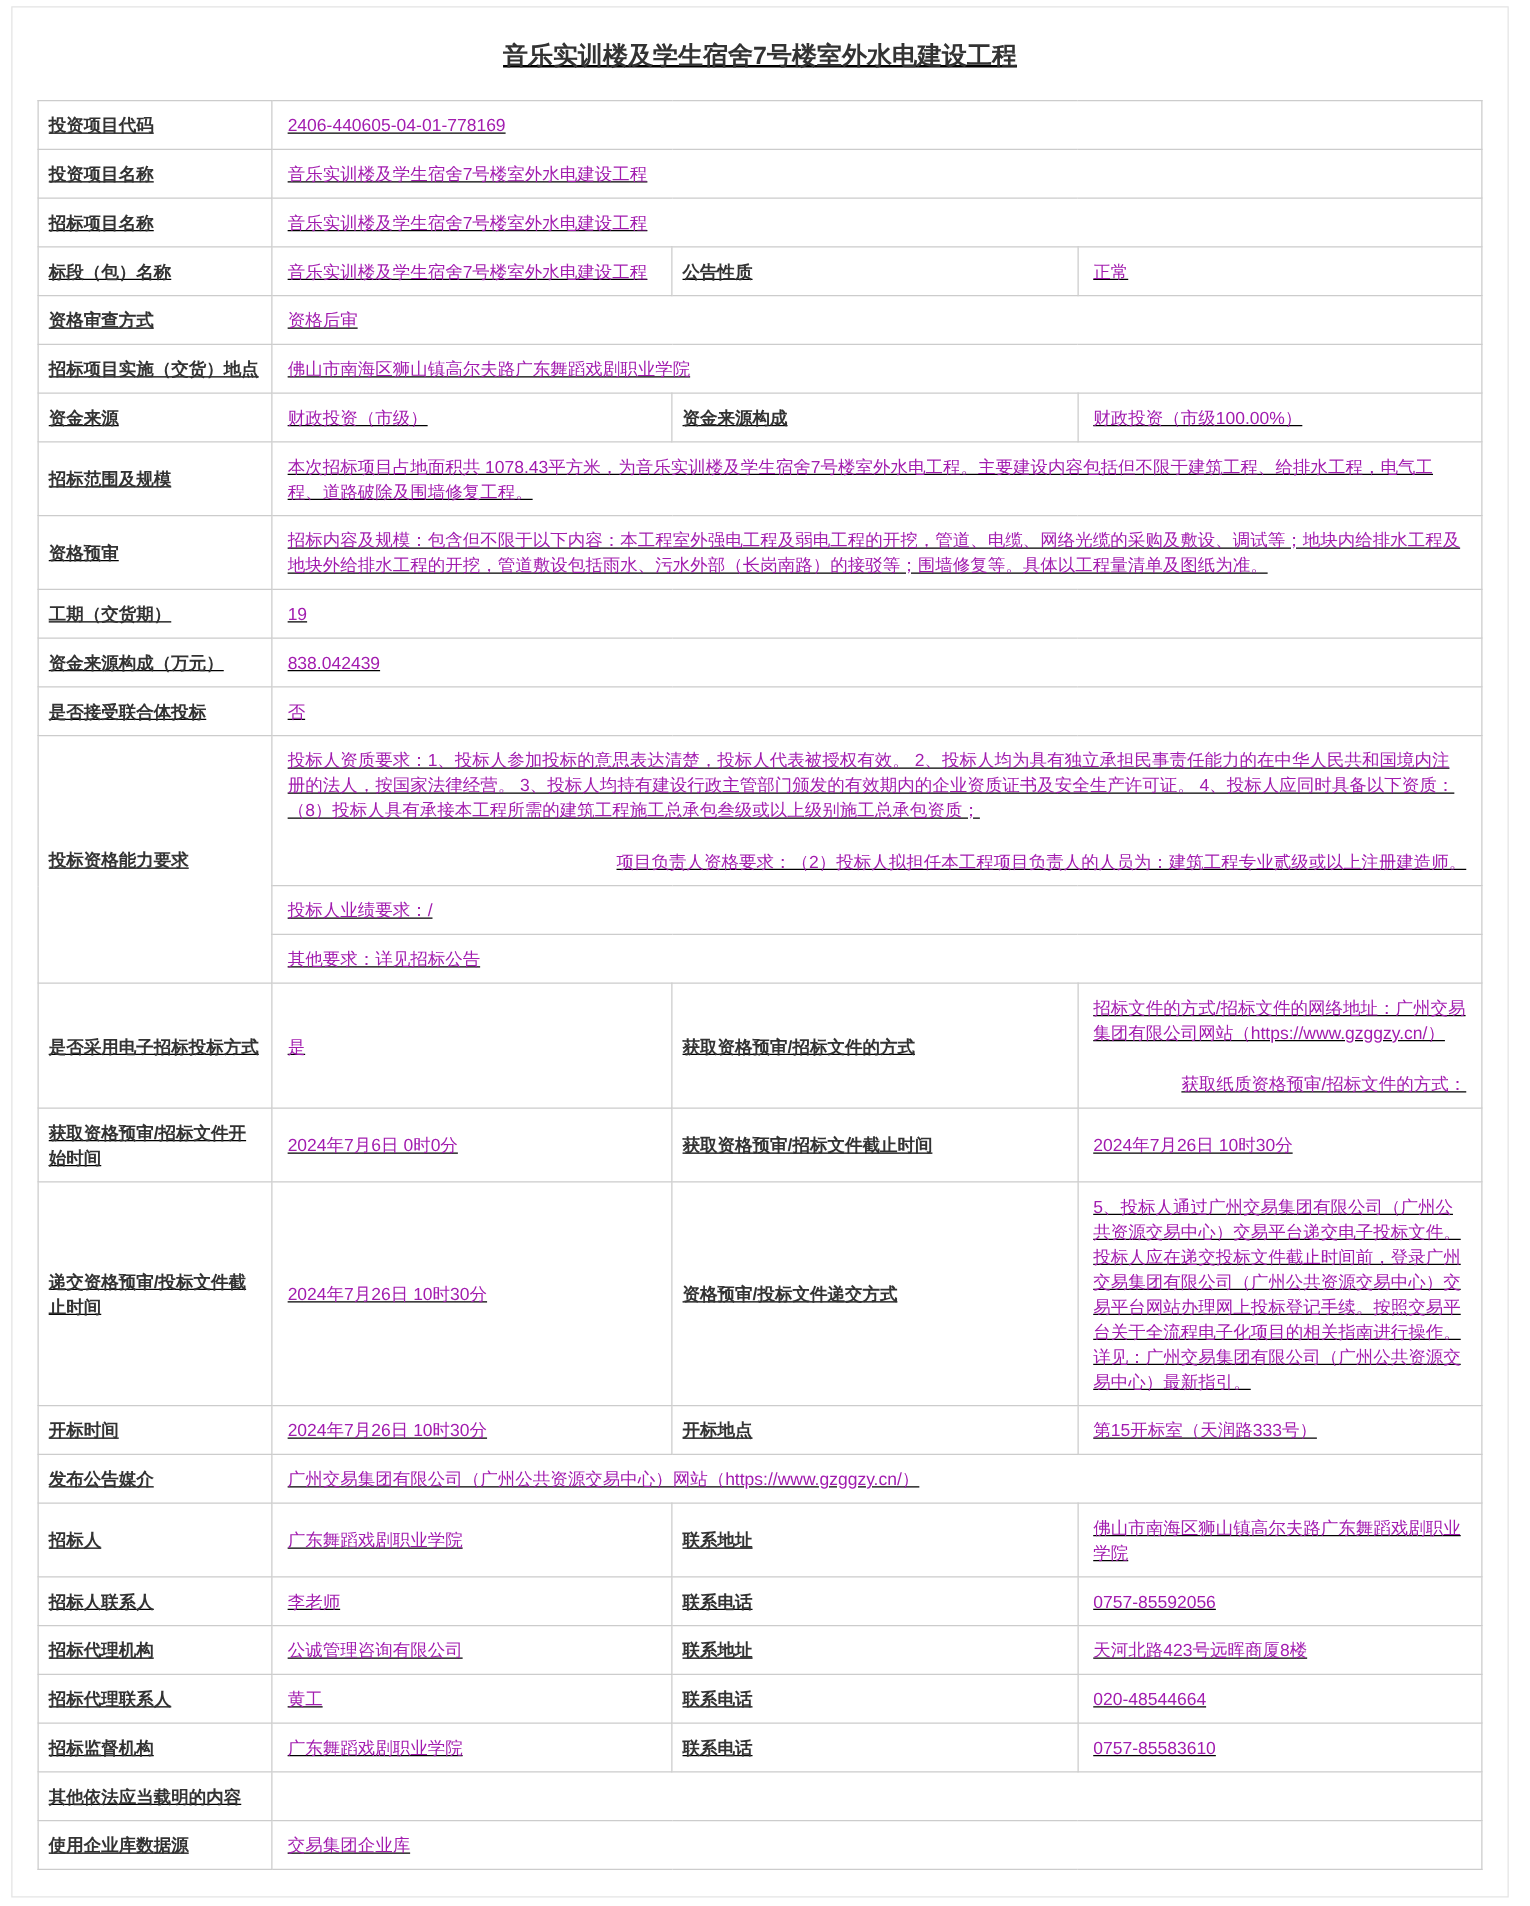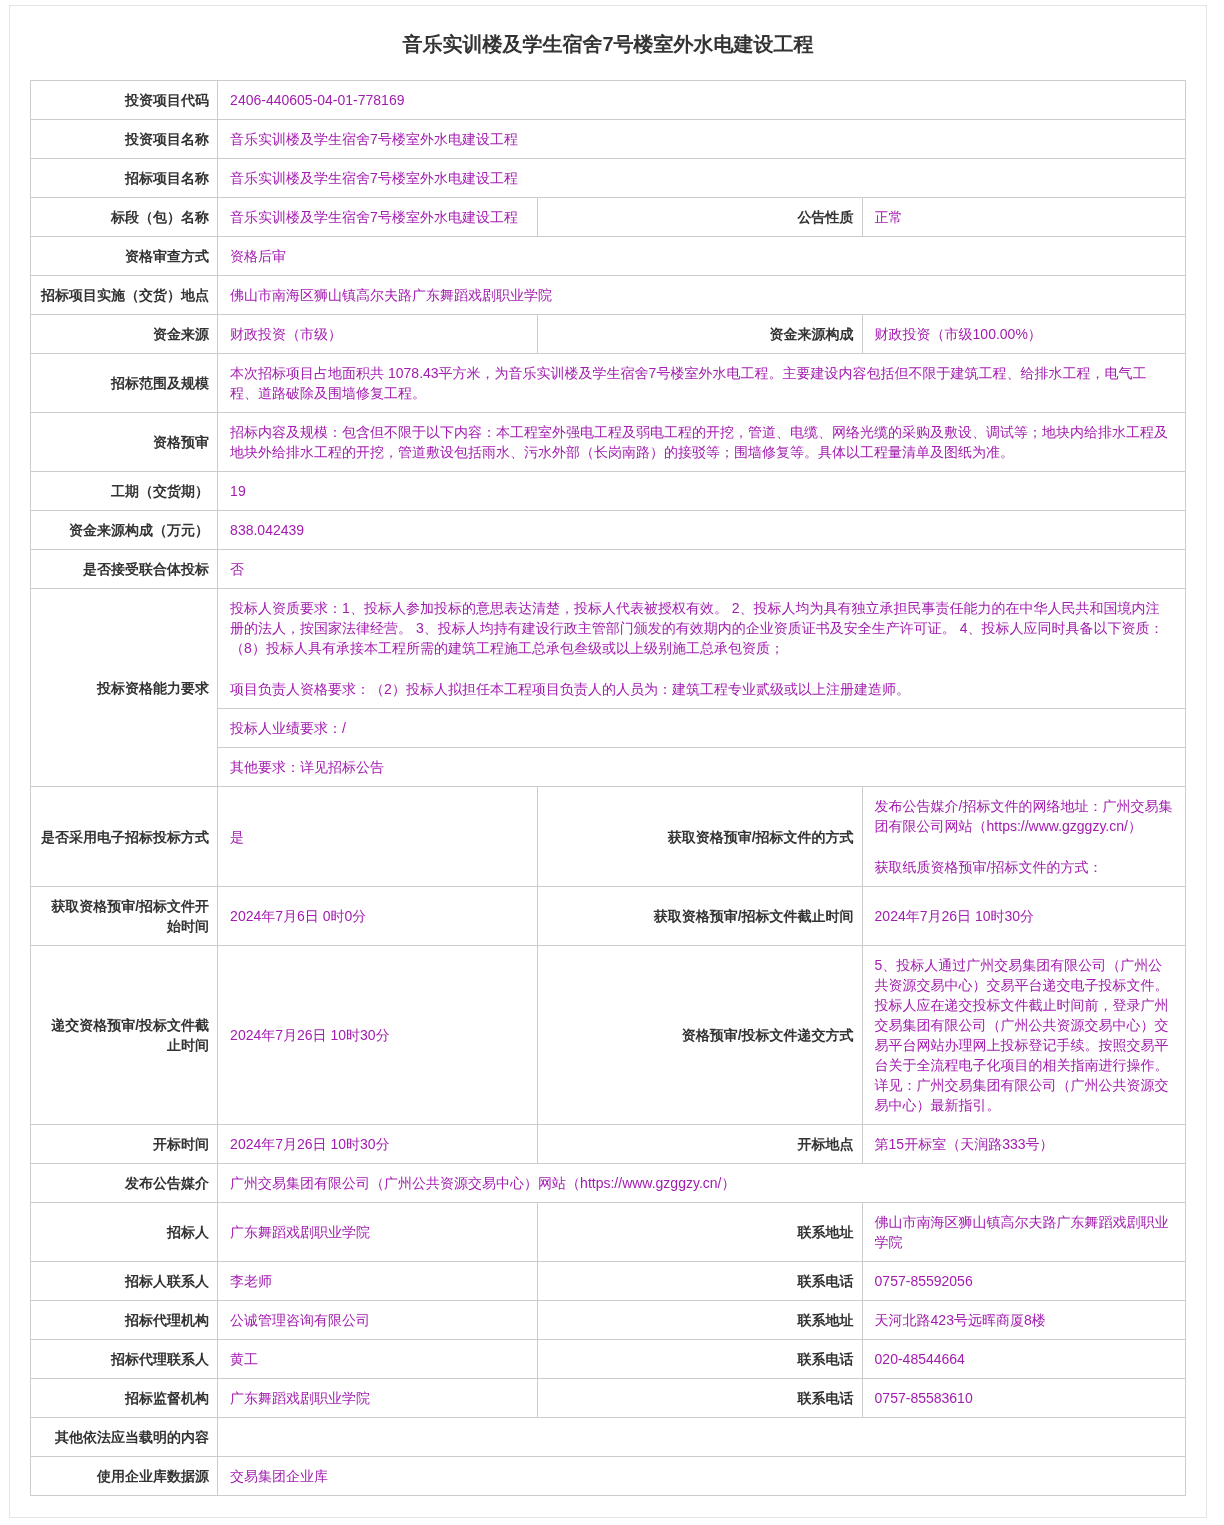--- a/index.html
+++ b/index.html
@@ -8,20 +8,21 @@
     background: #ffffff;
     font-family: "Liberation Sans", "DejaVu Sans", sans-serif;
   }
   .page {
     margin: 5px 17px 36px 9px;
     border: 1px solid #e4e4e4;
     background: #ffffff;
     padding: 0 20px 21px 20px;
     box-sizing: border-box;
     min-height: 1482px;
+    text-decoration: underline;
   }
   .page-title {
     text-align: center;
     font-size: 20px;
     font-weight: bold;
     color: #333333;
     margin: 25px 0 22px 0;
   }
   table.info {
     width: 100%;
@@ -29,32 +30,32 @@
     table-layout: fixed;
   }
   table.info td {
     border: 1px solid #cccccc;
     font-size: 14px;
     line-height: 20px;
     vertical-align: middle;
     word-break: break-all;
   }
   td.lbl {
-    text-align: right;
+    text-align: left;
     font-weight: bold;
     color: #333333;
     padding: 9px 8px;
   }
   td.val {
     text-align: left;
     color: #a21caf;
     padding: 9px 12px;
   }
   .val p { margin: 0; }
-  .val p + p { margin-top: 21px; }
+  .val p + p { margin-top: 21px; text-align: right; }
 </style>
 </head>
 <body>
 
 <div class="page">
   <div class="page-title">音乐实训楼及学生宿舍7号楼室外水电建设工程</div>
 
   <table class="info">
     <colgroup>
       <col style="width:16.2%">
@@ -140,21 +141,21 @@
     </tr>
     <tr>
       <td class="val" colspan="3">其他要求：详见招标公告</td>
     </tr>
 
     <tr>
       <td class="lbl">是否采用电子招标投标方式</td>
       <td class="val">是</td>
       <td class="lbl">获取资格预审/招标文件的方式</td>
       <td class="val">
-        <p>发布公告媒介/招标文件的网络地址：广州交易集团有限公司网站（https://www.gzggzy.cn/）</p>
+        <p>招标文件的方式/招标文件的网络地址：广州交易集团有限公司网站（https://www.gzggzy.cn/）</p>
         <p>获取纸质资格预审/招标文件的方式：</p>
       </td>
     </tr>
 
     <tr>
       <td class="lbl">获取资格预审/招标文件开始时间</td>
       <td class="val">2024年7月6日 0时0分</td>
       <td class="lbl">获取资格预审/招标文件截止时间</td>
       <td class="val">2024年7月26日 10时30分</td>
     </tr>

